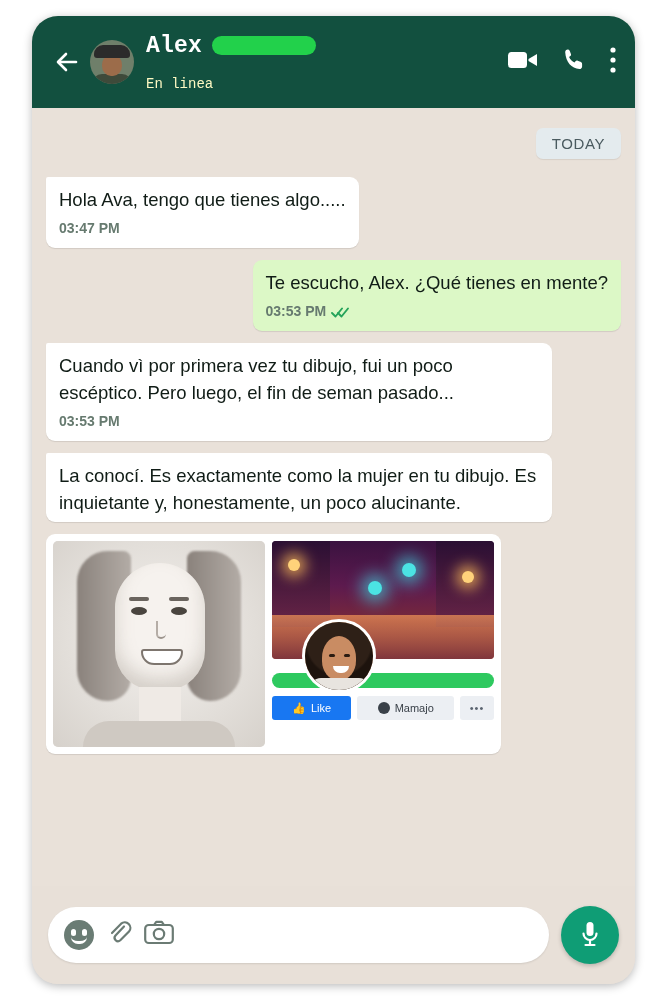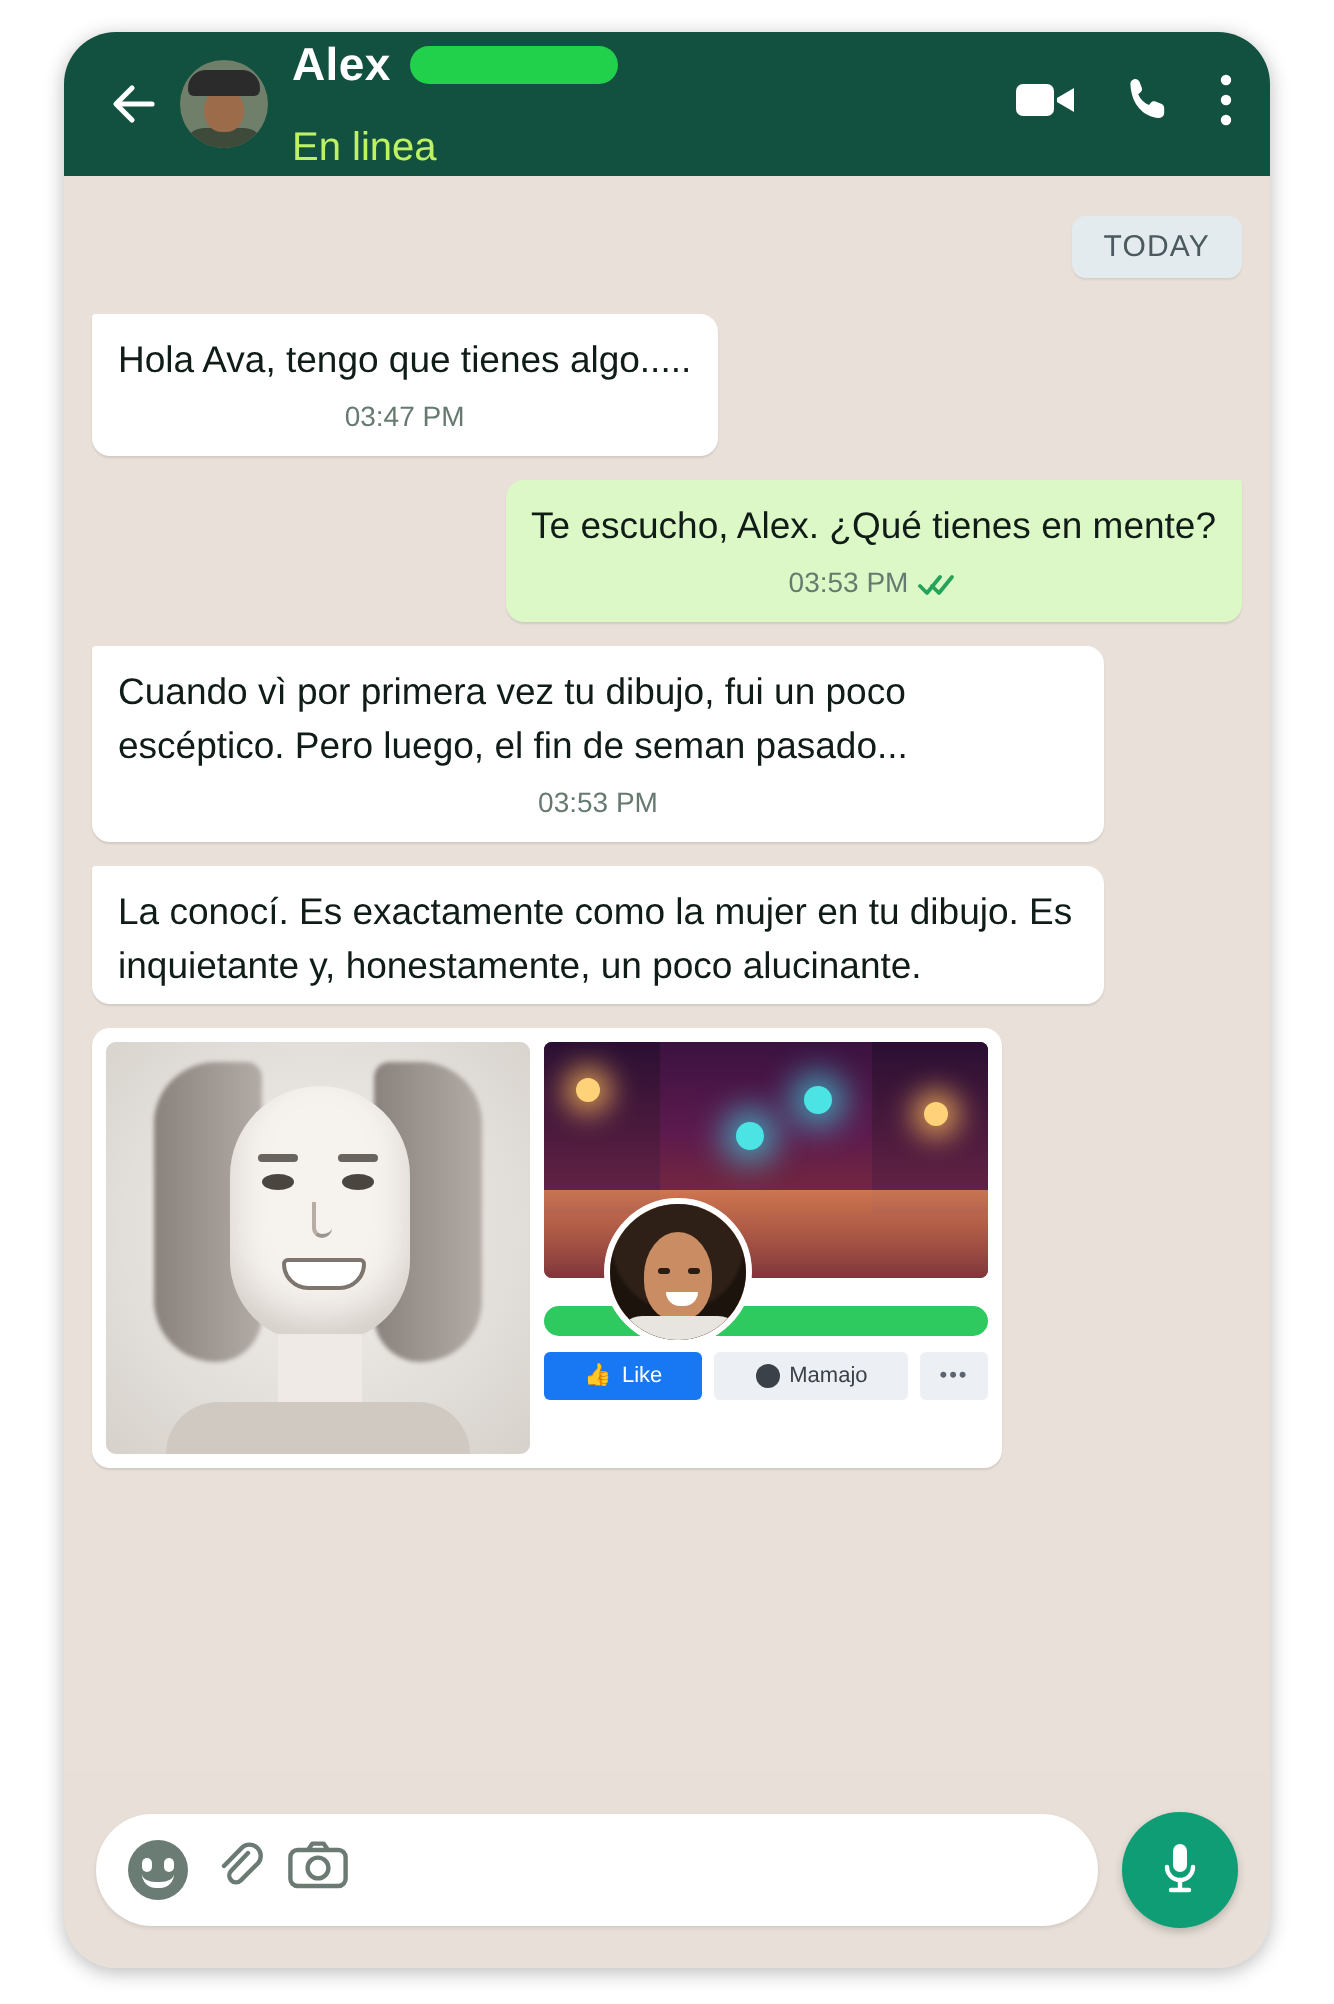--- a/index.html
+++ b/index.html
@@ -15,26 +15,27 @@
     width: 603px; height: 968px;
     background: #e8e0d8;
     border-radius: 26px;
     overflow: hidden;
     box-shadow: 0 2px 10px rgba(0,0,0,0.28);
     display: flex;
     flex-direction: column;
   }
   
   .header {
-    height: 72px;
+    height: 92px;
     background: #12503f;
     display: flex;
     align-items: center;
     padding: 0 18px;
     flex: 0 0 auto;
+    font-family: Liberation Mono, monospace;
   }
   .back-arrow {
     width: 34px; height: 34px;
     position: relative;
     margin-right: 6px;
     cursor: pointer;
   }
   .back-arrow svg { display:block; }
   .avatar {
     width: 44px; height: 44px;
@@ -71,22 +72,22 @@
     font-weight: bold;
     letter-spacing: .2px;
   }
   .name-redact {
     width: 104px; height: 19px;
     background: #22d14b;
     border-radius: 10px;
     margin-left: 10px;
   }
   .status {
-    color: #bef264;
-    font-size: 20px;
+    color: #fef9c3;
+    font-size: 14px;
     margin-top: 17px;
   }
   .hdr-icons { display: flex; align-items: center; gap: 22px; padding-left: 10px;}
   .hdr-icons .ic { cursor: pointer; }
   
   .chat {
     flex: 1 1 auto;
     position: relative;
     padding: 16px 14px 4px 14px;
     overflow: hidden;
@@ -114,23 +115,24 @@
     position: relative;
     font-size: 18.5px;
     line-height: 27px;
     color: #101c16;
   }
   .bubble.in  { background: #ffffff; border-top-left-radius: 2px; }
   .bubble.out { background: #dcf8c6; border-top-right-radius: 2px; }
   .meta {
     display: flex;
     align-items: center;
-    justify-content: center;
+    justify-content: flex-start;
     gap: 5px;
     margin-top: 2px;
+    font-weight: bold;
   }
   .time { font-size: 14px; color: #667a6f; }
   .ticks { color: #34b7f1; font-size: 13px; letter-spacing: -2px; }
   .ticks.green { color: #25a35a; }
   .tick-svg { display:block; }
   
   .bubble.media {
     padding: 7px;
     max-width: 92%;
     background: #ffffff;

